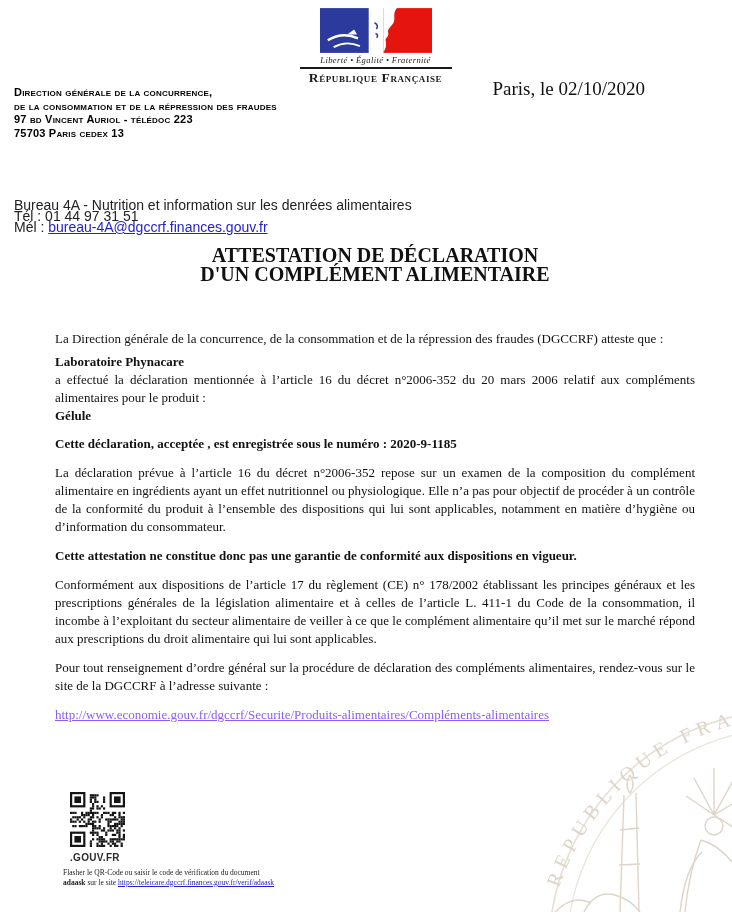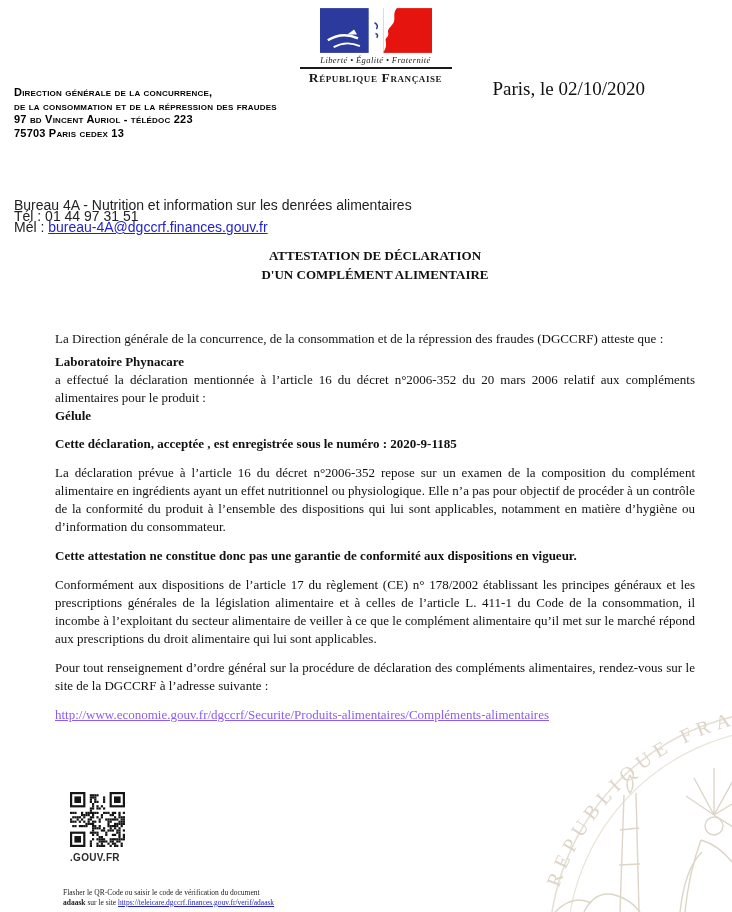--- a/index.html
+++ b/index.html
@@ -26,33 +26,33 @@
   }
   .bureau {
     position:absolute; top:156px; left:14px;
     font-family:"Liberation Sans", sans-serif; font-size:14px; line-height:11px; color:#222;margin-top:44px;
   }
   .bureau a, .linkish { color:#2222cc; text-decoration:underline; }
 
   
   .main { position:absolute; top:246px; left:55px; width:640px; font-size:13px; line-height:18px; }
   .main p { margin:0 0 11px; text-align:justify; }
-  .doc-title { text-align:center; font-weight:bold; font-size:13px; line-height:19px; margin:0 0 46px; }
+  .doc-title { text-align:center; font-weight:bold; font-size:20px; line-height:19px; margin:0 0 46px; }
   .centered-bold { text-align:left; font-weight:bold; margin:0 !important; }
   .p1 { margin-bottom:5px !important; }
   .p2 { margin-bottom:0 !important; }
   .registration { font-weight:bold; margin:10px 0 11px !important; }
   .warning { font-weight:bold; }
   .main a { color:#8b5cf6; text-decoration:underline; }
   .link-para { margin-top:2px !important; }
 
   
   .qr-section { position:absolute; top:792px; left:70px; }
   .qr-label { font-family:"Liberation Sans", sans-serif; font-weight:bold; font-size:10px; letter-spacing:0.3px; color:#2b2b2b; margin-top:1px; }
-  .verify { position:absolute; top:868px; left:63px; font-size:7.5px; line-height:9.5px; color:#222;margin-top:20px; }
+  .verify { position:absolute; top:868px; left:63px; font-size:7.5px; line-height:9.5px; color:#222; }
   .verify b { font-weight:bold; }
 
   
   .watermark { position:absolute; right:0; bottom:0; pointer-events:none; }
 </style>
 </head>
 <body>
 
 <div class="page">
 

